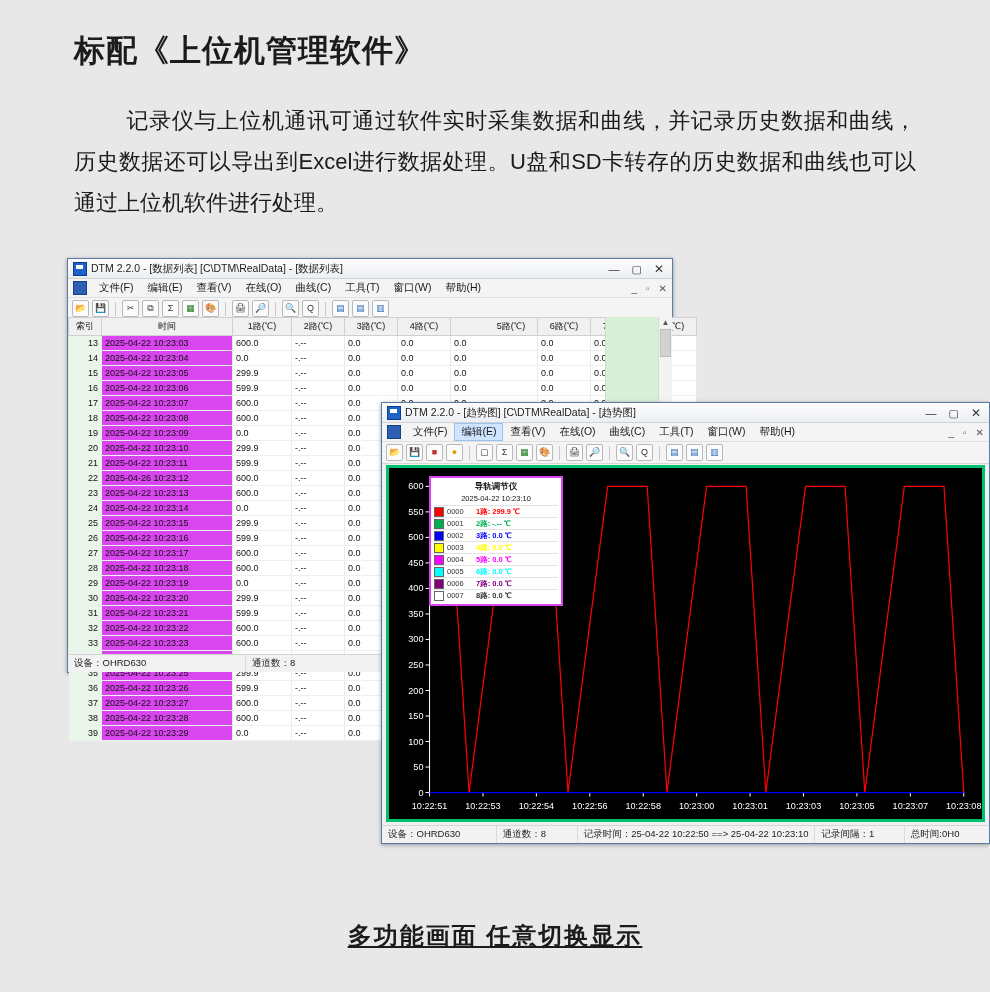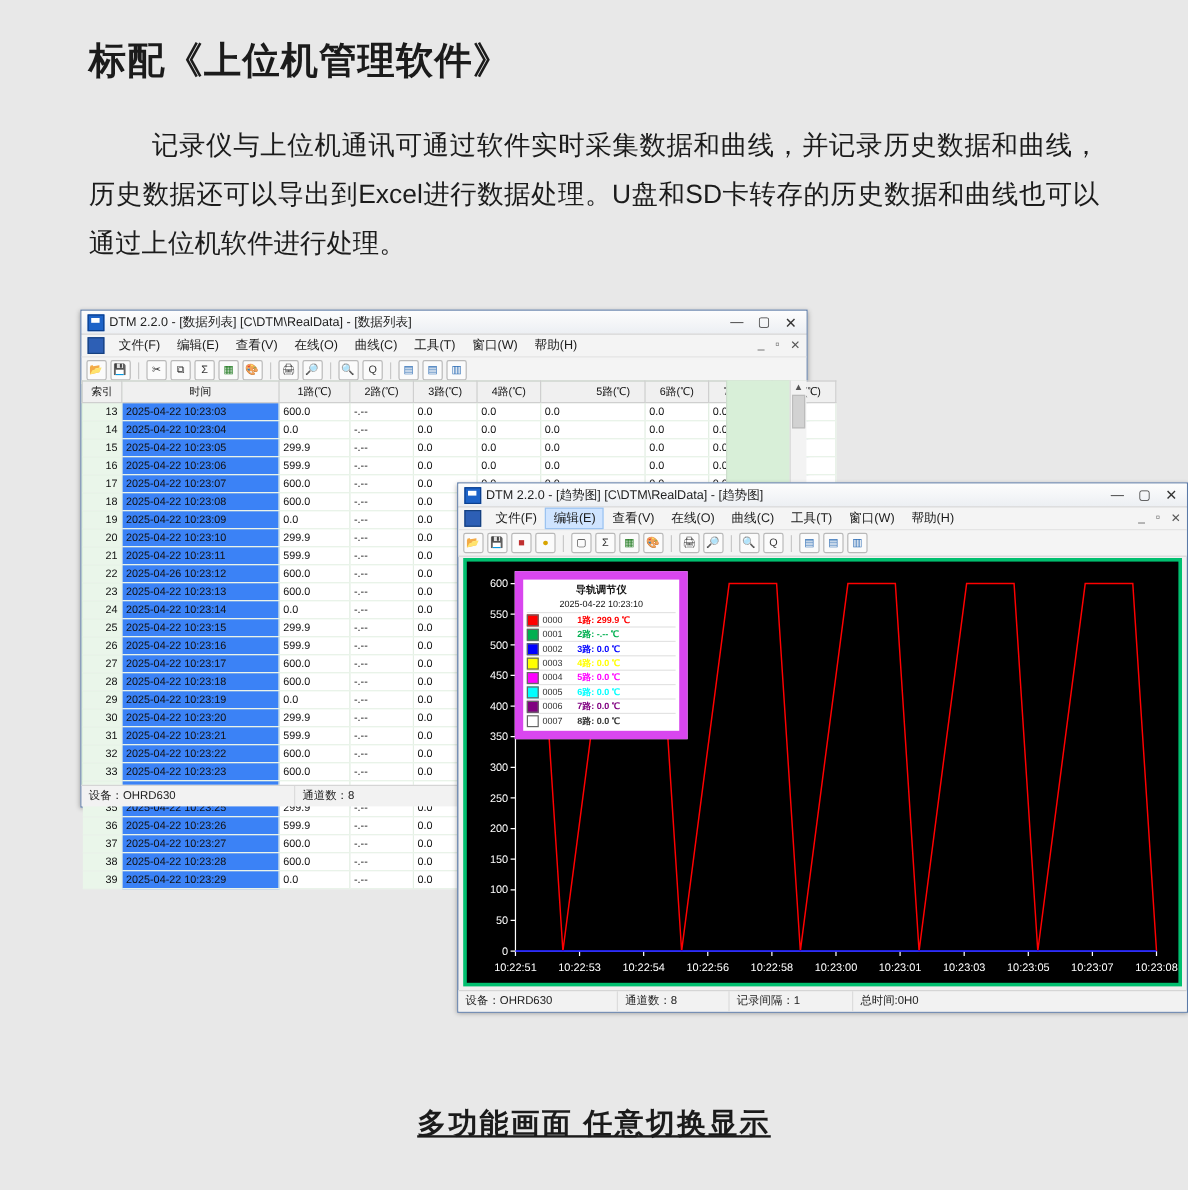--- a/index.html
+++ b/index.html
@@ -81,41 +81,41 @@
   table.grid{border-collapse:collapse;width:100%;font-size:9px;table-layout:fixed;}
   table.grid th{
     background:#f0f0f0;border:1px solid #cfcfcf;font-weight:normal;
     font-size:9px;height:15px;color:#111;
   }
   table.grid td{
     border-right:1px solid #e4efe4;border-bottom:1px solid #e9f3e9;
     height:14px;padding:0 3px;background:#fff;color:#111;
   }
   table.grid td.idx{background:#eaf6ea;text-align:right;padding-left:5px;}
-  table.grid td.tm{background:#3b82f6;}
+  table.grid td.tm{background:#d946ef;}
   td.red{color:#d00000;}
   td.blue{color:#0000cc;}
   .scrollcol{
     position:absolute;right:0;top:58px;bottom:17px;width:13px;background:#f3f3f3;border-left:1px solid #d8d8d8;
   }
   .scrollcol .arrow{height:12px;text-align:center;font-size:8px;color:#555;line-height:12px;}
   .scrollcol .thumb{position:absolute;top:12px;left:1px;right:1px;height:26px;background:#d2d2d2;border:1px solid #bcbcbc;}
   .greenpane{position:absolute;right:13px;top:58px;bottom:17px;width:53px;background:#d8efd8;border-left:1px solid #cdddcd;}
 
   
   #win-chart{left:337px;top:402px;width:607px;height:440px;border-color:#5b7aa8;margin-left:44px;}
   #win-chart .chartarea{
     position:absolute;left:4px;right:4px;top:62px;bottom:21px;
     background:#00bf6f;padding:3px;box-sizing:border-box;
   }
   #win-chart .plotbox{position:relative;width:100%;height:100%;background:#000;}
   svg.plot{display:block;width:100%;height:100%;}
   .legendbox{
     position:absolute;left:40px;top:8px;width:124px;
-    background:#fff;border:7px solid #d946ef;font-size:7.5px;color:#111;
+    background:#fff;border:2px solid #d946ef;font-size:7.5px;color:#111;
     padding:2px 3px 3px;
   }
   .legendbox .ltitle{text-align:center;font-size:8.5px;font-weight:bold;padding:1px 0;}
   .legendbox .lsub{text-align:center;font-size:7.5px;padding-bottom:2px;}
   .legendbox .lrow{display:flex;align-items:center;gap:3px;height:11px;border-top:1px solid #e3e3e3;}
   .legendbox .sw{width:8px;height:8px;border:1px solid #666;flex:none;}
   .legendbox .lcode{width:26px;color:#333;}
   .legendbox .ltxt{font-weight:bold;}
 
   .caption{
@@ -684,18 +684,19 @@
               <div class="ltxt" style="color: rgb(51, 51, 51);">8路: 0.0 ℃</div>
             </div>
           </div>
       </div>
     </div>
   </div>
 
   <div class="statusbar">
     <div class="cell" style="width:120px">设备：OHRD630</div>
     <div class="cell" style="width:80px">通道数：8</div>
+    <div class="cell" style="flex:1">记录时间：25-04-22 10:22:50 ==&gt; 25-04-22 10:23:10</div>
     <div class="cell" style="width:90px">记录间隔：1</div>
     <div class="cell" style="width:85px;border-right:none">总时间:0H0</div>
   </div>
 </div>
 
 <div class="caption">多功能画面 任意切换显示</div>
 
 </body></html>

